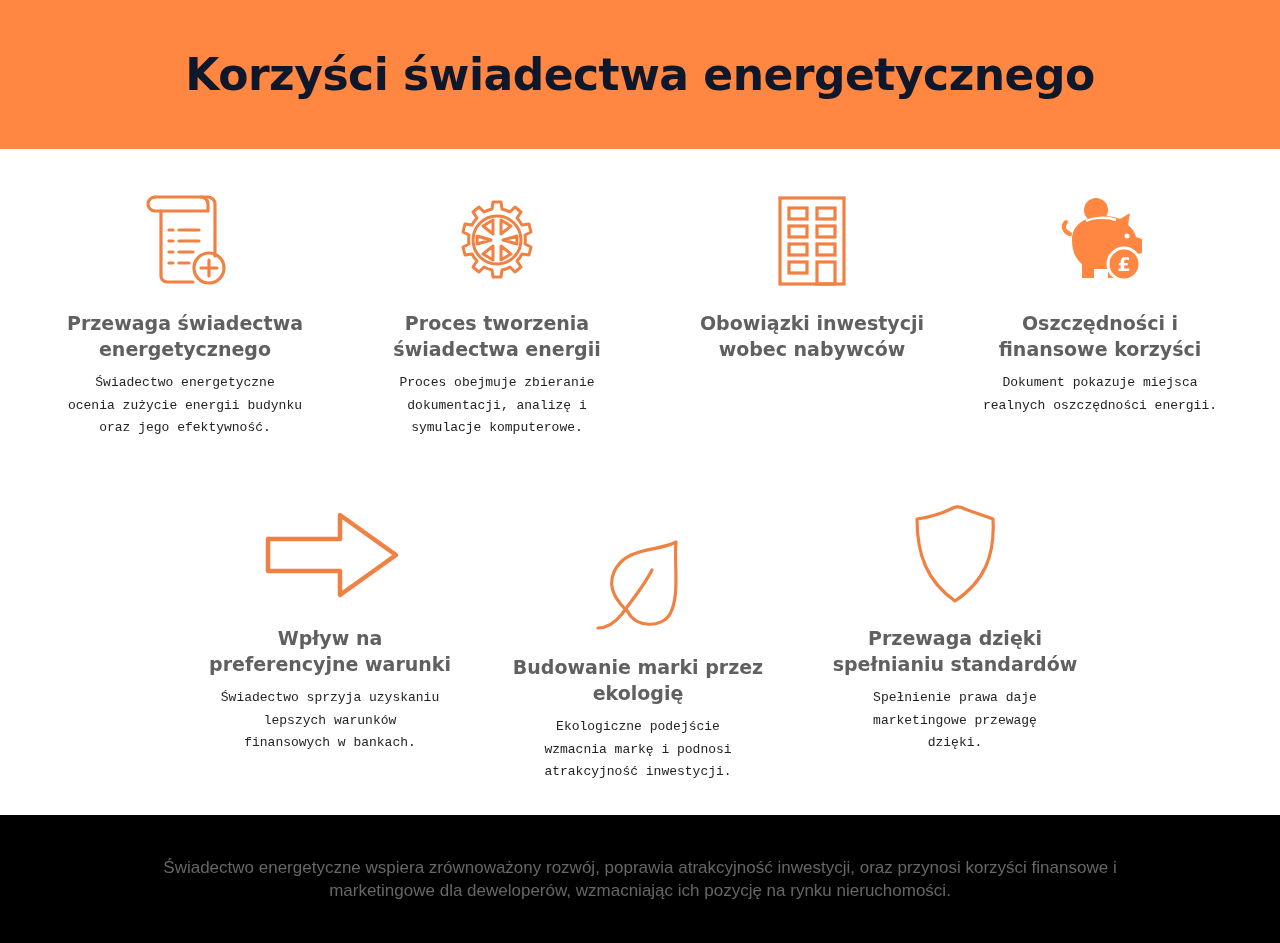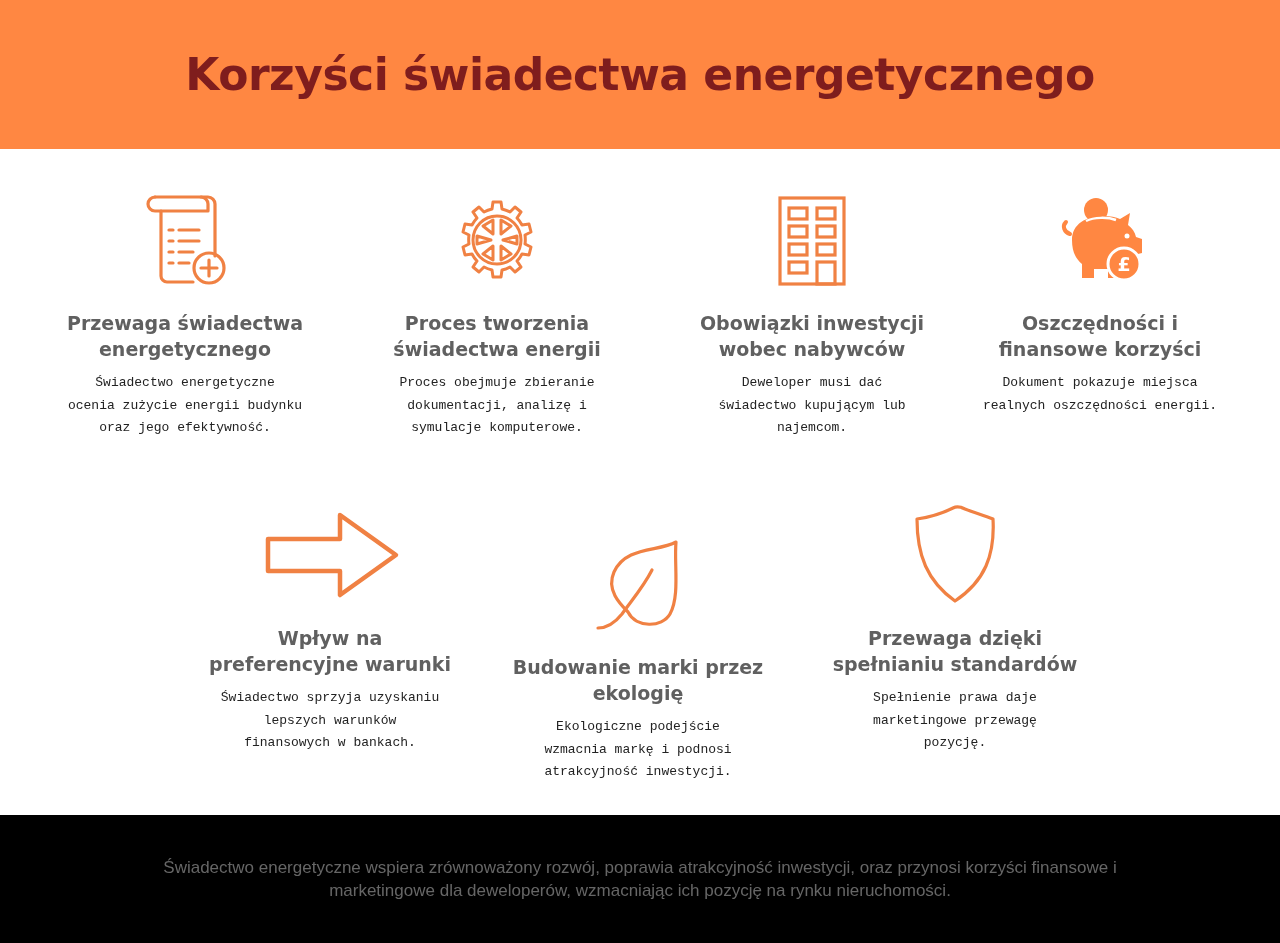--- a/index.html
+++ b/index.html
@@ -5,21 +5,21 @@
     * { box-sizing: border-box; margin: 0; padding: 0; }
     html, body { width: 1280px; height: 943px; background: #ffffff; overflow: hidden; }
     body { font-family: "Liberation Sans", sans-serif; position: relative; }
 
     .header {
       position: absolute; left: 0; top: 0; width: 1280px; height: 149px;
       background: #FF8742;
       display: flex; align-items: center; justify-content: center;
     }
     .header h1 {
-      color: #7f1d1d; font-family: "DejaVu Sans", sans-serif; font-weight: bold;
+      color: #0f172a; font-family: "DejaVu Sans", sans-serif; font-weight: bold;
       font-size: 44px; letter-spacing: -0.5px;
     }
 
     .card {
       position: absolute; width: 290px; text-align: center;
     }
     .card .icon { height: 100px; display: flex; align-items: center; justify-content: center; }
     .card .icon svg { display: block; }
     .card h2 {
       font-family: "DejaVu Sans", sans-serif; font-weight: bold;
@@ -96,21 +96,20 @@
         <rect x="55" y="18" width="18" height="11"></rect>
       <rect x="27" y="36" width="18" height="11"></rect>
         <rect x="55" y="36" width="18" height="11"></rect>
       <rect x="27" y="54" width="18" height="11"></rect>
         <rect x="55" y="54" width="18" height="11"></rect>
       <rect x="27" y="72" width="18" height="11"></rect>
       <rect x="55" y="72" width="18" height="22"></rect>
     </svg>
   </div>
   <h2><span>Obowiązki inwestycji</span><br><span>wobec nabywców</span></h2>
-  <p><span>Deweloper musi dać</span><br><span>świadectwo kupującym lub</span><br><span>najemcom.</span></p>
 </div>
 
 <div class="card" style="left:955px; top:190px;">
   <div class="icon">
     <svg width="100" height="100" viewBox="0 0 100 100">
       <circle cx="46" cy="20" r="12" fill="#FF8742"></circle>
       <path d="M20 44 c-6 -2 -8 -8 -4 -12" fill="none" stroke="#FF8742" stroke-width="4" stroke-linecap="round"></path>
       <path d="M22 50 c0 -16 14 -24 32 -24 c6 0 12 1 16 3 l10 -6 l-2 12 c4 3 7 7 8 12 l6 2 v14 l-8 2 c-3 5 -8 9 -14 11 v12 h-12 v-9 h-14 v9 h-12 v-14 c-6 -5 -10 -12 -10 -24 z" fill="#FF8742"></path>
       <path d="M36 31 c8 -4 22 -4 30 -1" fill="none" stroke="#ffffff" stroke-width="2.5"></path>
       <circle cx="77" cy="46" r="2.5" fill="#ffffff"></circle>
@@ -143,18 +142,18 @@
   <p><span>Ekologiczne podejście</span><br><span>wzmacnia markę i podnosi</span><br><span>atrakcyjność inwestycji.</span></p>
 </div>
 
 <div class="card" style="left:810px; top:505px;">
   <div class="icon">
     <svg width="100" height="100" viewBox="0 0 100 100" fill="none" stroke="#F08143" stroke-width="3.2" stroke-linejoin="round">
       <path d="M12 14 C26 12 38 8 48 3 C52 1 56 2 60 4 C70 8 78 10 88 14 C90 50 80 76 50 96 C22 76 12 50 12 14 Z"></path>
     </svg>
   </div>
   <h2><span>Przewaga dzięki</span><br><span>spełnianiu standardów</span></h2>
-  <p><span>Spełnienie prawa daje</span><br><span>marketingowe przewagę</span><br><span>pozycję.</span></p>
+  <p><span>Spełnienie prawa daje</span><br><span>marketingowe przewagę</span><br><span>dzięki.</span></p>
 </div>
 
 <div class="footer">
   <p><span>Świadectwo energetyczne wspiera zrównoważony rozwój, poprawia atrakcyjność inwestycji, oraz przynosi korzyści finansowe i</span><br><span>marketingowe dla deweloperów, wzmacniając ich pozycję na rynku nieruchomości.</span></p>
 </div>
 
 </body></html>

